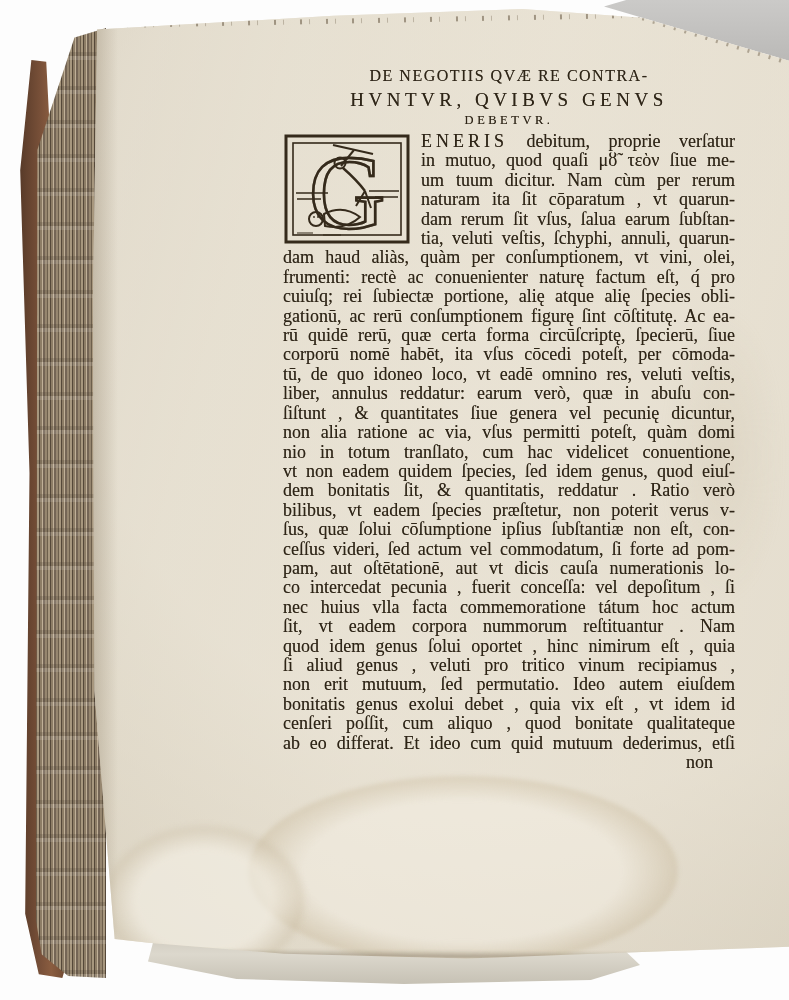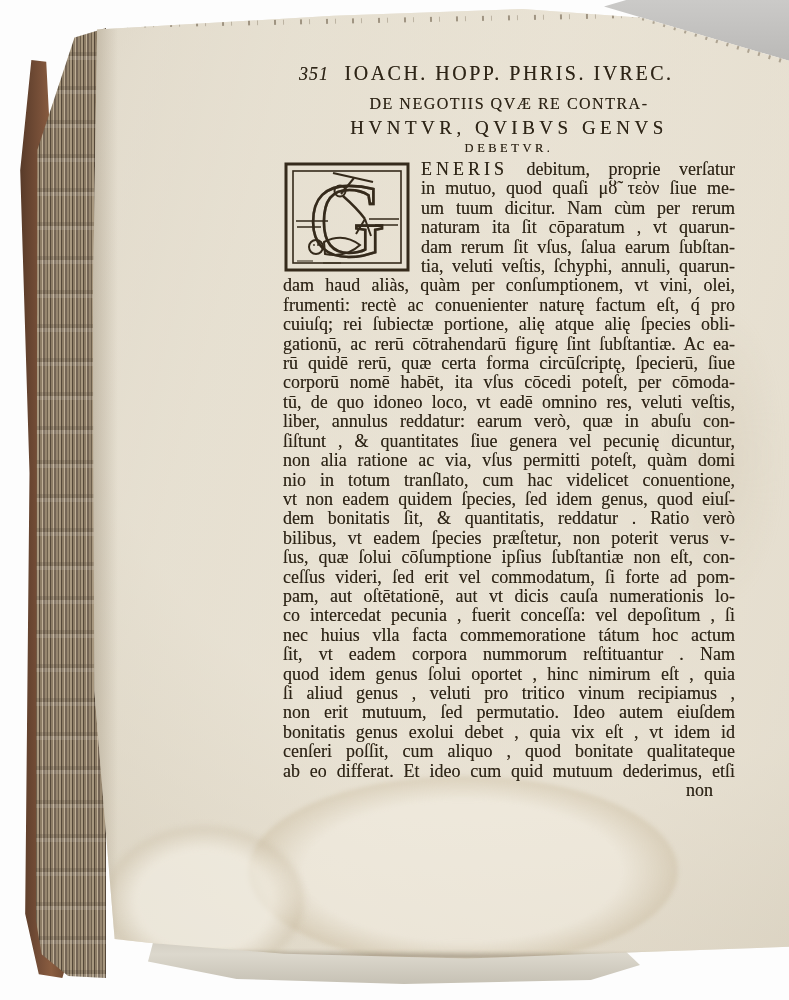--- a/index.html
+++ b/index.html
@@ -76,24 +76,20 @@
   <div class="page">
     <div class="gutter-shade"></div>
     <div class="top-grime"></div>
     <div class="corner-grime"></div>
     <div class="stain-right"></div>
     <div class="stain-bottom"></div>
     <div class="stain-corner"></div>
     <div class="bottom-edge-shade"></div>
 
     <div class="text-col">
-      <div class="header-row">
-        <span class="pagenum">351</span>
-        <span>IOACH. HOPP. PHRIS. IVREC.</span>
-      </div>
       <div class="title1">DE NEGOTIIS QVÆ RE CONTRA-</div>
       <div class="title2">HVNTVR, QVIBVS GENVS</div>
       <div class="title3">DEBETVR.</div>
 
       <div class="body-text">
         <svg class="initial-woodcut" viewBox="0 0 128 112" xmlns="http://www.w3.org/2000/svg">
           <rect class="wc" x="3" y="3" width="122" height="106" stroke-width="3"></rect>
           <rect class="wc" x="10" y="10" width="108" height="92" stroke-width="1.6"></rect>
           <text x="64" y="95" text-anchor="middle" font-size="106" font-family="Liberation Serif, DejaVu Serif, serif" fill="none" stroke="#352a1b" stroke-width="2.6">G</text>
           <g class="wc" stroke-width="1.4">
@@ -124,33 +120,33 @@
             <div class="line">um tuum dicitur.  Nam cùm per rerum</div>
             <div class="line">naturam ita ſit cōparatum , vt quarun-</div>
             <div class="line">dam rerum ſit vſus, ſalua earum ſubſtan-</div>
             <div class="line">tia, veluti veſtis, ſchyphi, annuli, quarun-</div>
           </div>
 
         <div>
             <div class="line">dam haud aliàs, quàm per conſumptionem, vt vini, olei,</div>
             <div class="line">frumenti: rectè ac conuenienter naturę factum eſt, q́ pro</div>
             <div class="line">cuiuſq; rei ſubiectæ portione, alię atque alię ſpecies obli-</div>
-            <div class="line">gationū, ac rerū cōtrahendarū figurę ſint ſubſtantiæ. Ac ea-</div>
+            <div class="line">gationū, ac rerū conſumptionem figurę ſint cōſtitutę. Ac ea-</div>
             <div class="line">rū quidē rerū, quæ certa forma circūſcriptę, ſpecierū, ſiue</div>
             <div class="line">corporū nomē habēt, ita vſus cōcedi poteſt, per cōmoda-</div>
             <div class="line">tū, de quo idoneo loco, vt eadē omnino res, veluti veſtis,</div>
             <div class="line">liber, annulus reddatur: earum verò, quæ in abuſu con-</div>
             <div class="line">ſiſtunt , &amp; quantitates ſiue genera vel pecunię dicuntur,</div>
             <div class="line">non alia ratione ac via, vſus permitti poteſt, quàm domi</div>
             <div class="line">nio in totum tranſlato, cum hac videlicet conuentione,</div>
             <div class="line">vt non eadem quidem ſpecies, ſed idem genus, quod eiuſ-</div>
             <div class="line">dem bonitatis ſit, &amp; quantitatis, reddatur .  Ratio verò</div>
             <div class="line">bilibus, vt eadem ſpecies præſtetur, non poterit verus v-</div>
             <div class="line">ſus, quæ ſolui cōſumptione ipſius ſubſtantiæ non eſt, con-</div>
-            <div class="line">ceſſus videri, ſed erit vel commodatum, ſi forte ad pom-</div>
+            <div class="line">ceſſus videri, ſed actum vel commodatum, ſi forte ad pom-</div>
             <div class="line">pam, aut oſtētationē, aut vt dicis cauſa numerationis lo-</div>
             <div class="line">co intercedat pecunia , fuerit conceſſa: vel depoſitum , ſi</div>
             <div class="line">nec huius vlla facta commemoratione tátum hoc actum</div>
             <div class="line">ſit, vt eadem corpora nummorum reſtituantur .  Nam</div>
             <div class="line">quod idem genus ſolui oportet , hinc nimirum eſt , quia</div>
             <div class="line">ſi aliud genus , veluti pro tritico vinum recipiamus ,</div>
             <div class="line">non erit mutuum, ſed permutatio. Ideo autem eiuſdem</div>
             <div class="line">bonitatis genus exolui debet , quia vix eſt , vt idem id</div>
             <div class="line">cenſeri poſſit, cum aliquo , quod bonitate qualitateque</div>
             <div class="line">ab eo differat. Et ideo cum quid mutuum dederimus, etſi</div>

